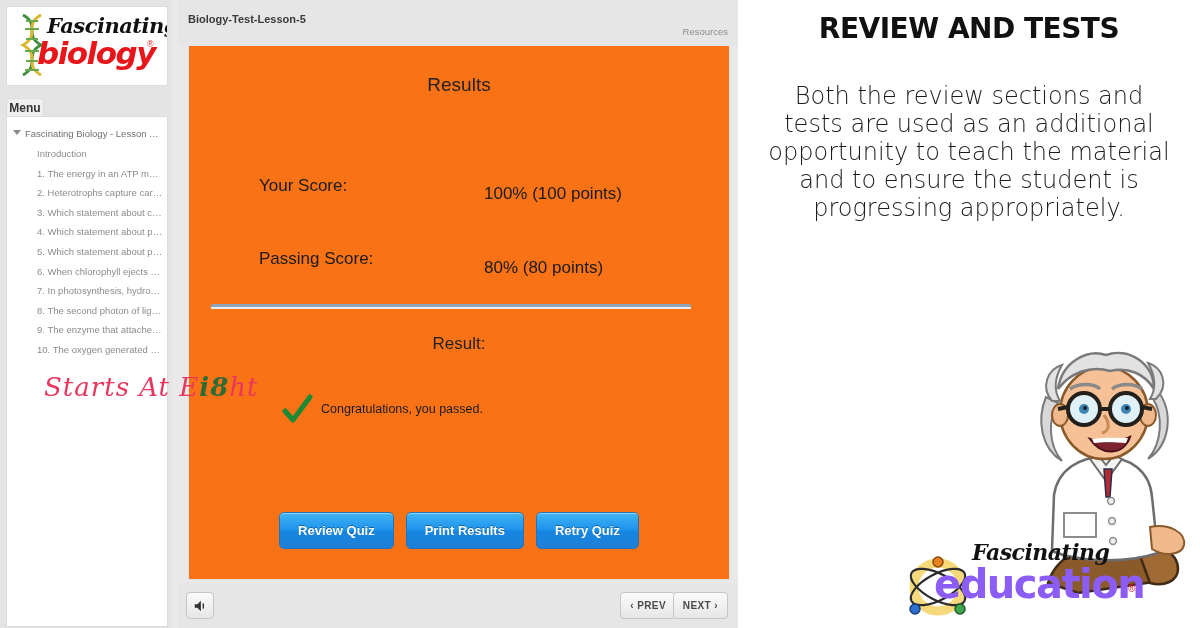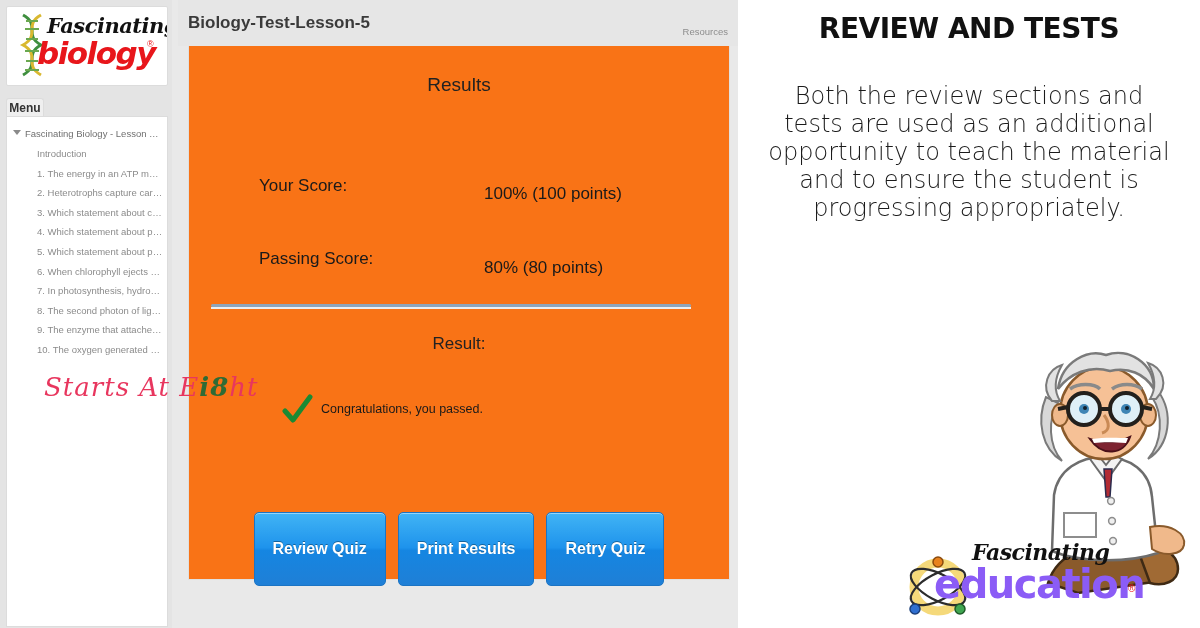--- a/index.html
+++ b/index.html
@@ -36,37 +36,37 @@
     white-space:nowrap;overflow:hidden;text-overflow:ellipsis;}
 
   .watermark{position:absolute;left:44px;top:372px;width:246px;height:40px;
     font-family:"DejaVu Serif",serif;font-style:italic;font-size:26px;color:#e8365e;
     letter-spacing:1px;z-index:40;white-space:nowrap;}
   .watermark .eight{color:#2f6b35;font-weight:700;}
 
   
   .mainarea{position:absolute;left:178px;top:0;width:560px;height:628px;background:#e9e9e9;}
   .topbar{position:absolute;left:0;top:0;width:560px;height:46px;background:#e6e6e6;}
-  .lesson-title{position:absolute;left:10px;top:13px;font-size:17px;font-weight:700;color:#3a3a3a;}
+  .lesson-title{position:absolute;left:10px;top:13px;font-size:11px;font-weight:700;color:#3a3a3a;}
   .resources{position:absolute;right:10px;top:26px;font-size:9.5px;color:#8d8d8d;}
   .slide{position:absolute;left:10px;top:46px;width:540px;height:533px;background:#f97316;
     border:1px solid #e0e0e0;border-top:none;}
 
   .slide-title{position:absolute;left:0;top:28px;width:100%;text-align:center;
     font-size:19px;color:#222;}
   .row-label{position:absolute;font-size:17px;color:#1a1a1a;}
   .row-value{position:absolute;font-size:17px;color:#1a1a1a;}
   .divider{position:absolute;left:22px;top:258px;width:480px;height:3px;background:#8ea5bb;border-radius:2px;}
   .divider-shadow{position:absolute;left:22px;top:261px;width:480px;height:2px;background:#eceff2;}
   .result-title{position:absolute;left:0;top:288px;width:100%;text-align:center;font-size:17px;color:#222;}
   .check{position:absolute;left:92px;top:348px;width:32px;height:32px;}
   .congrats{position:absolute;left:132px;top:356px;font-size:12.5px;color:#1a1a1a;}
 
   .btn-row{position:absolute;left:0;top:466px;width:100%;display:flex;justify-content:center;gap:12px;}
-  .qbtn{font-size:16px;font-weight:700;color:#fff;padding:27px 18px;border-radius:5px;
+  .qbtn{font-size:13px;font-weight:700;color:#fff;padding:10px 18px;border-radius:5px;
     border:1px solid #1b74c4;
     background:linear-gradient(180deg,#41b4f5 0%,#1e93ec 48%,#1586e2 52%,#1f7fd6 100%);
     text-shadow:0 -1px 0 rgba(0,0,0,.35);box-shadow:inset 0 1px 0 rgba(255,255,255,.45);
     cursor:pointer;white-space:nowrap;}
 
   .bottombar{position:absolute;left:0;top:583px;width:560px;height:45px;background:#e6e6e6;}
   .navbtn{position:absolute;top:9px;height:25px;background:linear-gradient(180deg,#fbfbfb,#e6e6e6);
     border:1px solid #c6c6c6;border-radius:4px;font-size:10px;font-weight:700;color:#4a4a4a;
     display:flex;align-items:center;justify-content:center;padding:0 9px;cursor:pointer;letter-spacing:.4px;}
   .volbtn{position:absolute;left:8px;top:9px;width:26px;height:25px;
@@ -163,20 +163,30 @@
         </svg>
         <div class="congrats">Congratulations, you passed.</div>
 
         <div class="btn-row">
           <div class="qbtn">Review Quiz</div>
           <div class="qbtn">Print Results</div>
           <div class="qbtn">Retry Quiz</div>
         </div>
       </div>
 
+      <div class="bottombar">
+        <div class="volbtn">
+          <svg width="14" height="14" viewBox="0 0 16 16">
+            <path d="M2 6 H5 L9 2 V14 L5 10 H2 Z" fill="#333"></path>
+            <rect x="11" y="5" width="1.6" height="6" fill="#333"></rect>
+          </svg>
+        </div>
+        <div class="navbtn" style="right:62px;">‹ PREV</div>
+        <div class="navbtn" style="right:10px;">NEXT ›</div>
+      </div>
     </div>
 
     <div class="watermark">
       <span>Starts At E</span><span class="eight">i8</span><span>ht</span>
     </div>
   </div>
 
   <div class="right">
     <div class="rtitle">REVIEW AND TESTS</div>
     <div class="rbody">Both the review sections and tests are used as an additional opportunity to teach the material and to ensure the student is progressing appropriately.</div>

